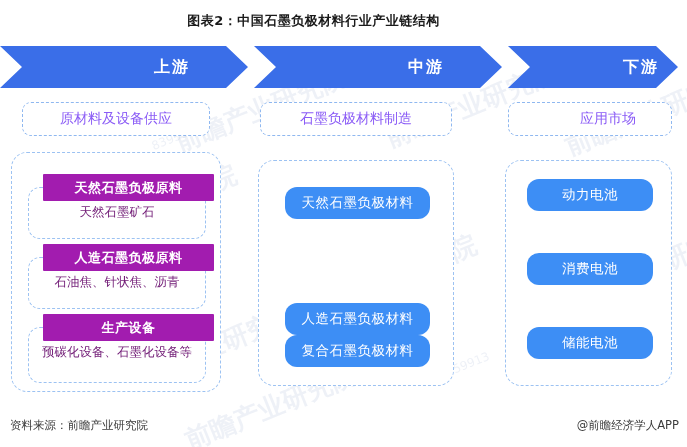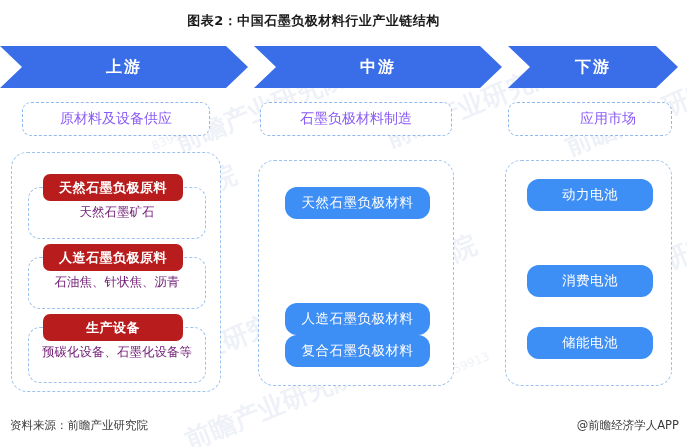--- a/index.html
+++ b/index.html
@@ -41,20 +41,21 @@
     top: 0;
     height: 42px;
     background: #3a6ee8;
     color: #ffffff;
     font-size: 16px;
     font-weight: bold;
     display: flex;
     align-items: center;
     justify-content: center;
     letter-spacing: 2px;
+    padding-left: 48px;
   }
   .chev-1 {
     left: 0px;
     width: 248px;
     clip-path: polygon(0 0, 226px 0, 248px 50%, 226px 100%, 0 100%, 22px 50%);
   }
   .chev-2 {
     left: 254px;
     width: 248px;
     clip-path: polygon(0 0, 226px 0, 248px 50%, 226px 100%, 0 100%, 22px 50%);
@@ -109,24 +110,24 @@
     box-sizing: border-box;
   }
   .group-1 { top: 34px; height: 52px; }
   .group-2 { top: 104px; height: 52px; }
   .group-3 { top: 174px; height: 56px; text-decoration: underline; }
 
   .group-head {
     position: absolute;
     left: 14px;
     top: -14px;
-    width: 140px;
+    width: 171px;
     height: 27px;
-    background: #b91c1c;
-    border-radius: 7px;
+    background: #a21caf;
+    border-radius: 1px;
     color: #ffffff;
     font-size: 13px;
     font-weight: bold;
     display: flex;
     align-items: center;
     justify-content: center;
     letter-spacing: 0.5px;
     box-sizing: border-box;
   }
   .group-body {
@@ -161,21 +162,21 @@
   .mid-1 { top: 26px; }
   .mid-2 { top: 100px; margin-top: 42px; }
   .mid-3 { top: 174px; }
 
   .down-box {
     left: 21px;
     width: 126px;
     height: 32px;
   }
   .down-1 { top: 18px; }
-  .down-2 { top: 104px; }
+  .down-2 { top: 92px; }
   .down-3 { top: 166px; }
 
   
   .wm {
     position: absolute;
     color: rgba(120, 150, 190, 0.13);
     font-size: 26px;
     font-weight: bold;
     transform: rotate(-22deg);
     pointer-events: none;

